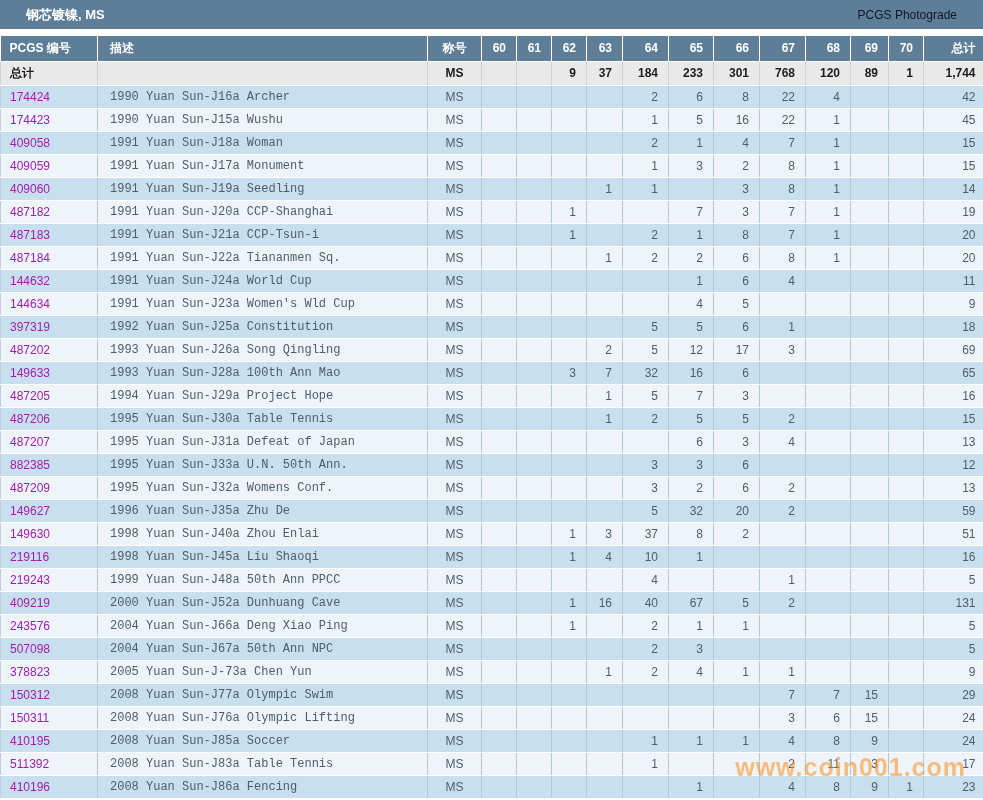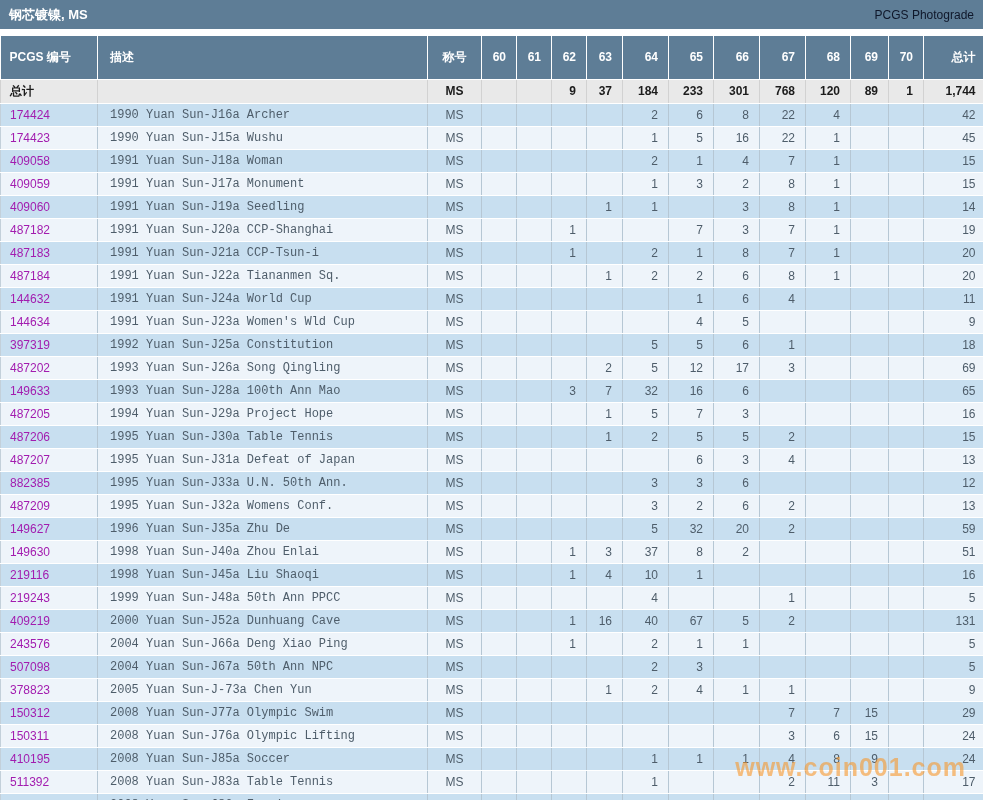--- a/index.html
+++ b/index.html
@@ -7,32 +7,32 @@
     position:relative;
     width:983px; height:800px;
     background:#ffffff;
     font-family:"Liberation Sans","DejaVu Sans",sans-serif;
     overflow:hidden;
   }
   
   .titlebar {
     height:29px; background:#5e7d96;
     display:flex; align-items:center; justify-content:space-between;
-    padding:0 9px; box-sizing:border-box;
+    padding:0 26px; box-sizing:border-box;
   }
   .titlebar .ttl { color:#ffffff; font-weight:bold; font-size:13px; }
   .titlebar .photograde { color:#0f172a; font-size:12px; cursor:pointer; }
   .gap { height:7px; background:#ffffff; }
 
   table { border-collapse:collapse; table-layout:fixed; width:983px; }
   td, th { overflow:hidden; white-space:nowrap; box-sizing:border-box; }
 
   thead th {
     background:#5e7d96; color:#ffffff; font-weight:bold; font-size:12px;
-    height:43px; padding:0;
+    height:25px; padding:0;
     border-right:1px solid rgba(255,255,255,0.28);
     border-bottom:1px solid #ffffff;
   }
   thead th:last-child { border-right:none; }
 
   tr.total-row td {
     background:#e9e9e9; color:#1c1c1c; font-weight:bold; font-size:12px;
     height:24px; padding:0;
     border-right:1px solid #d2d2d2;
     border-bottom:1px solid #ffffff;

